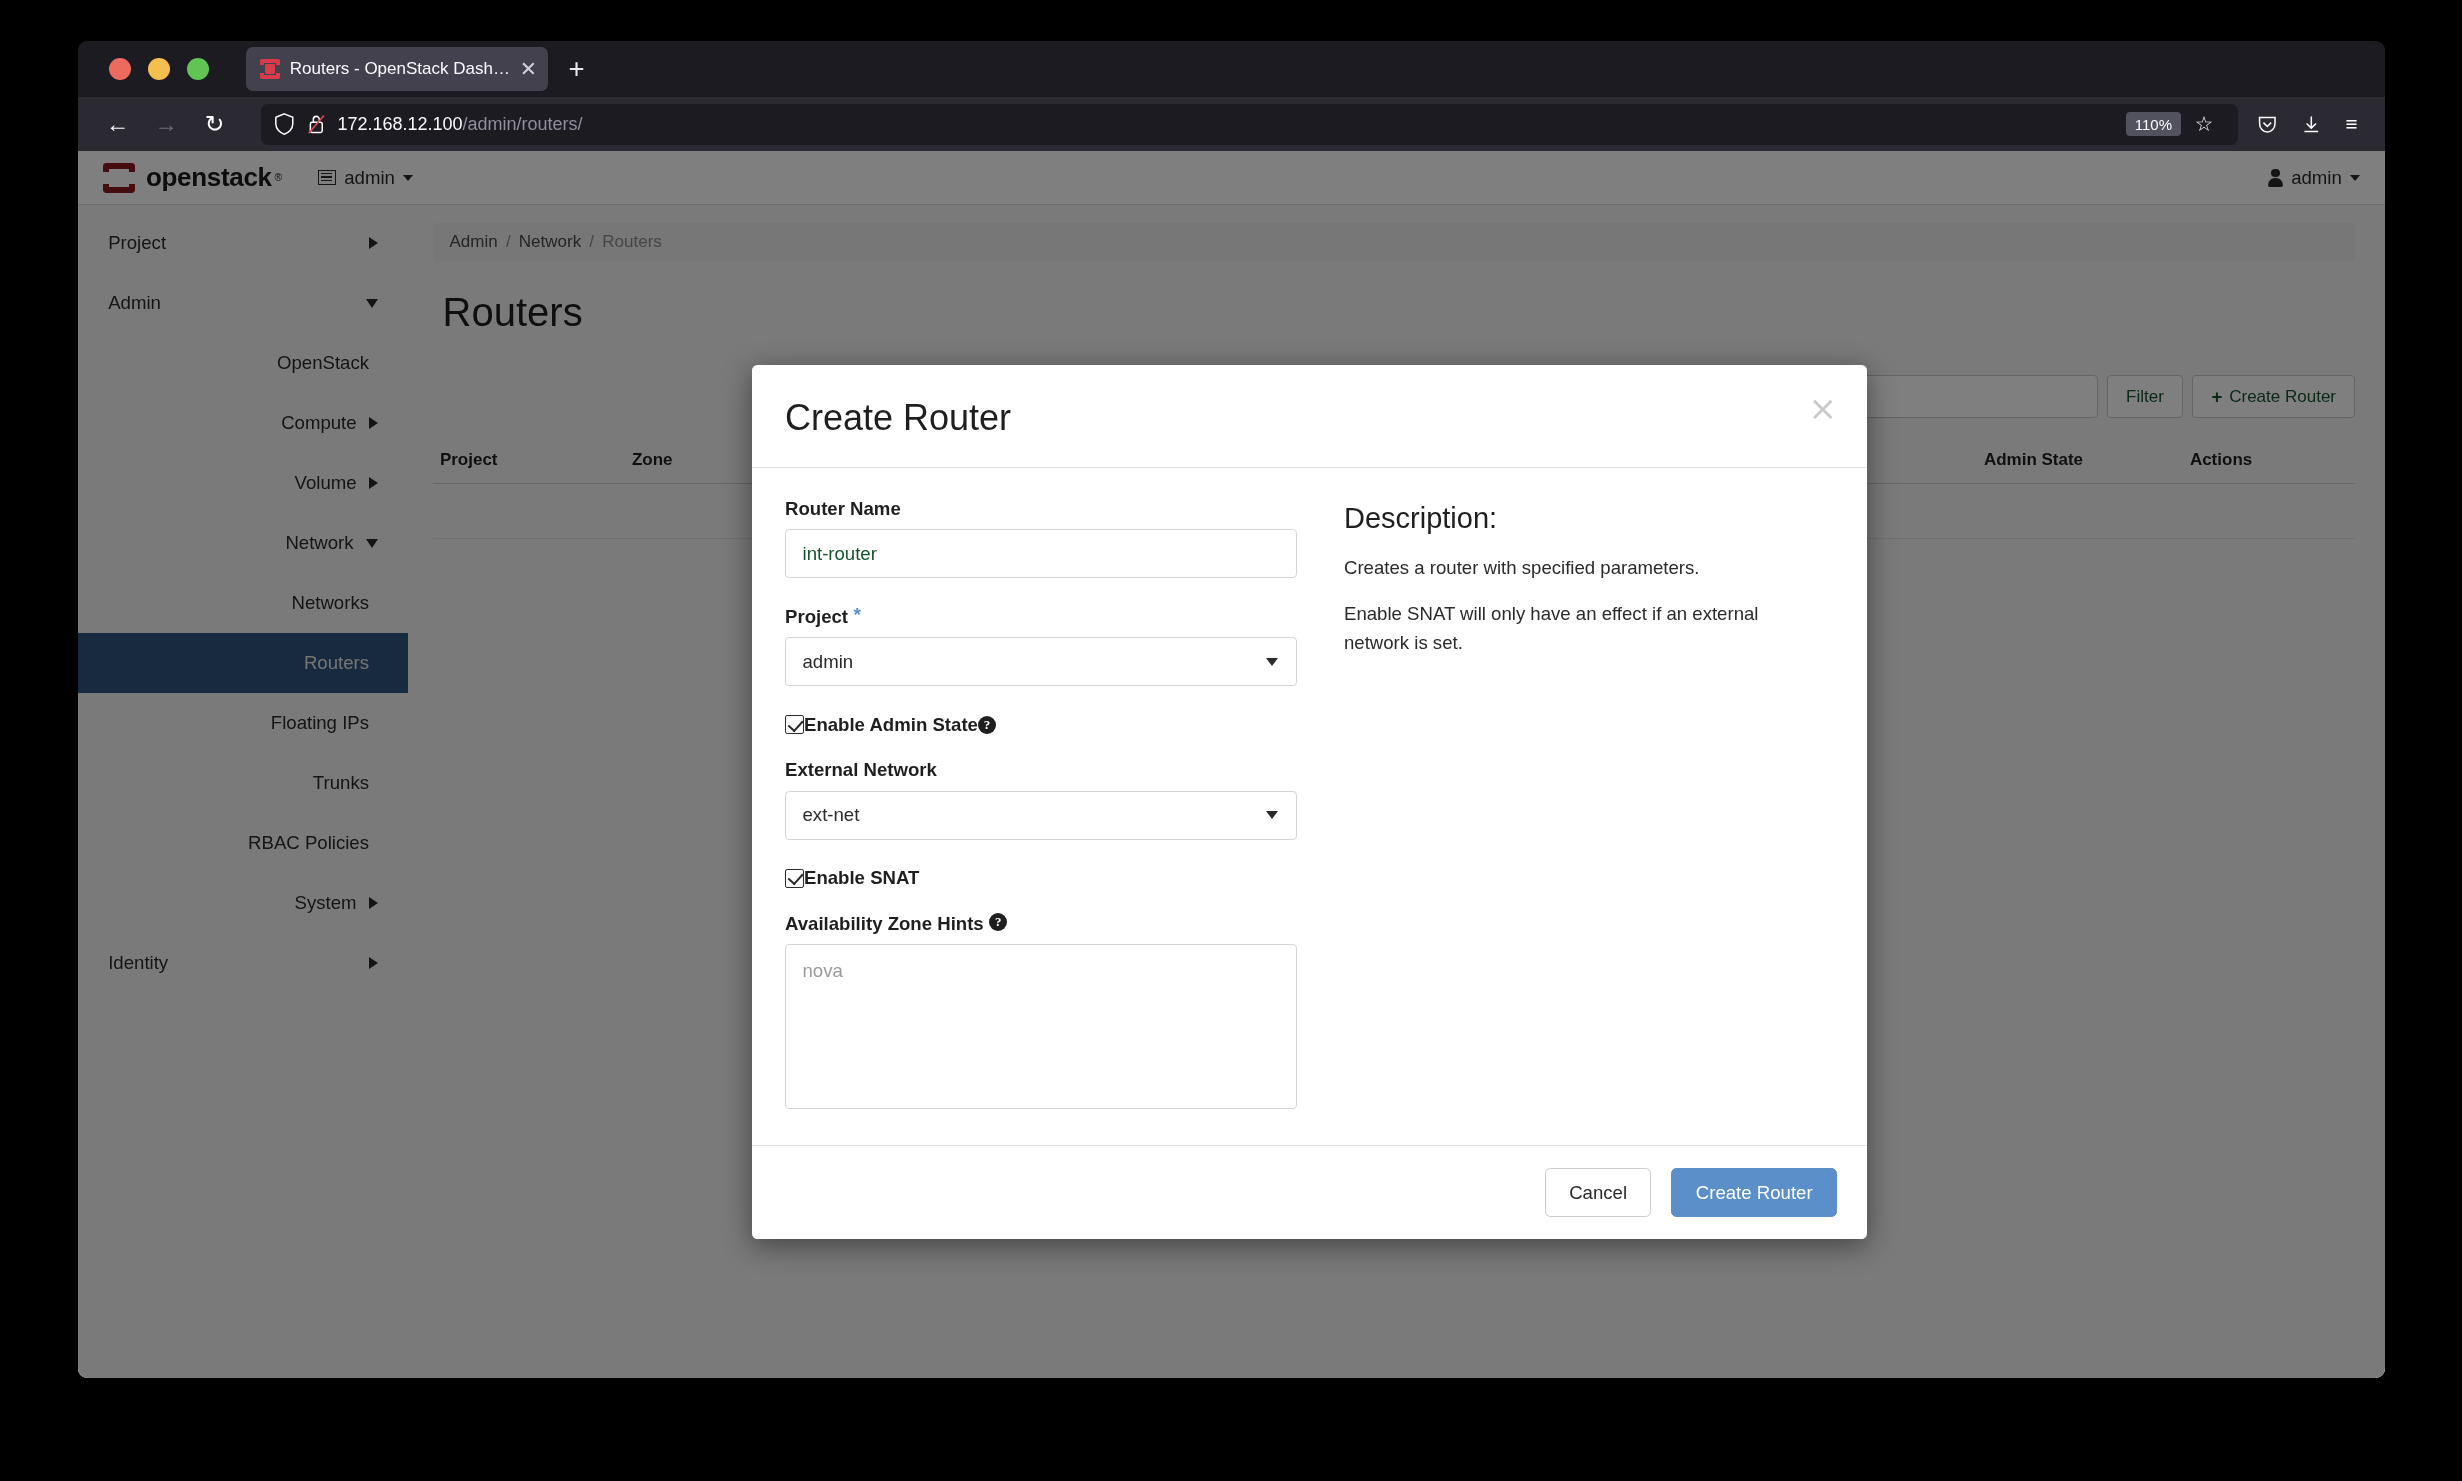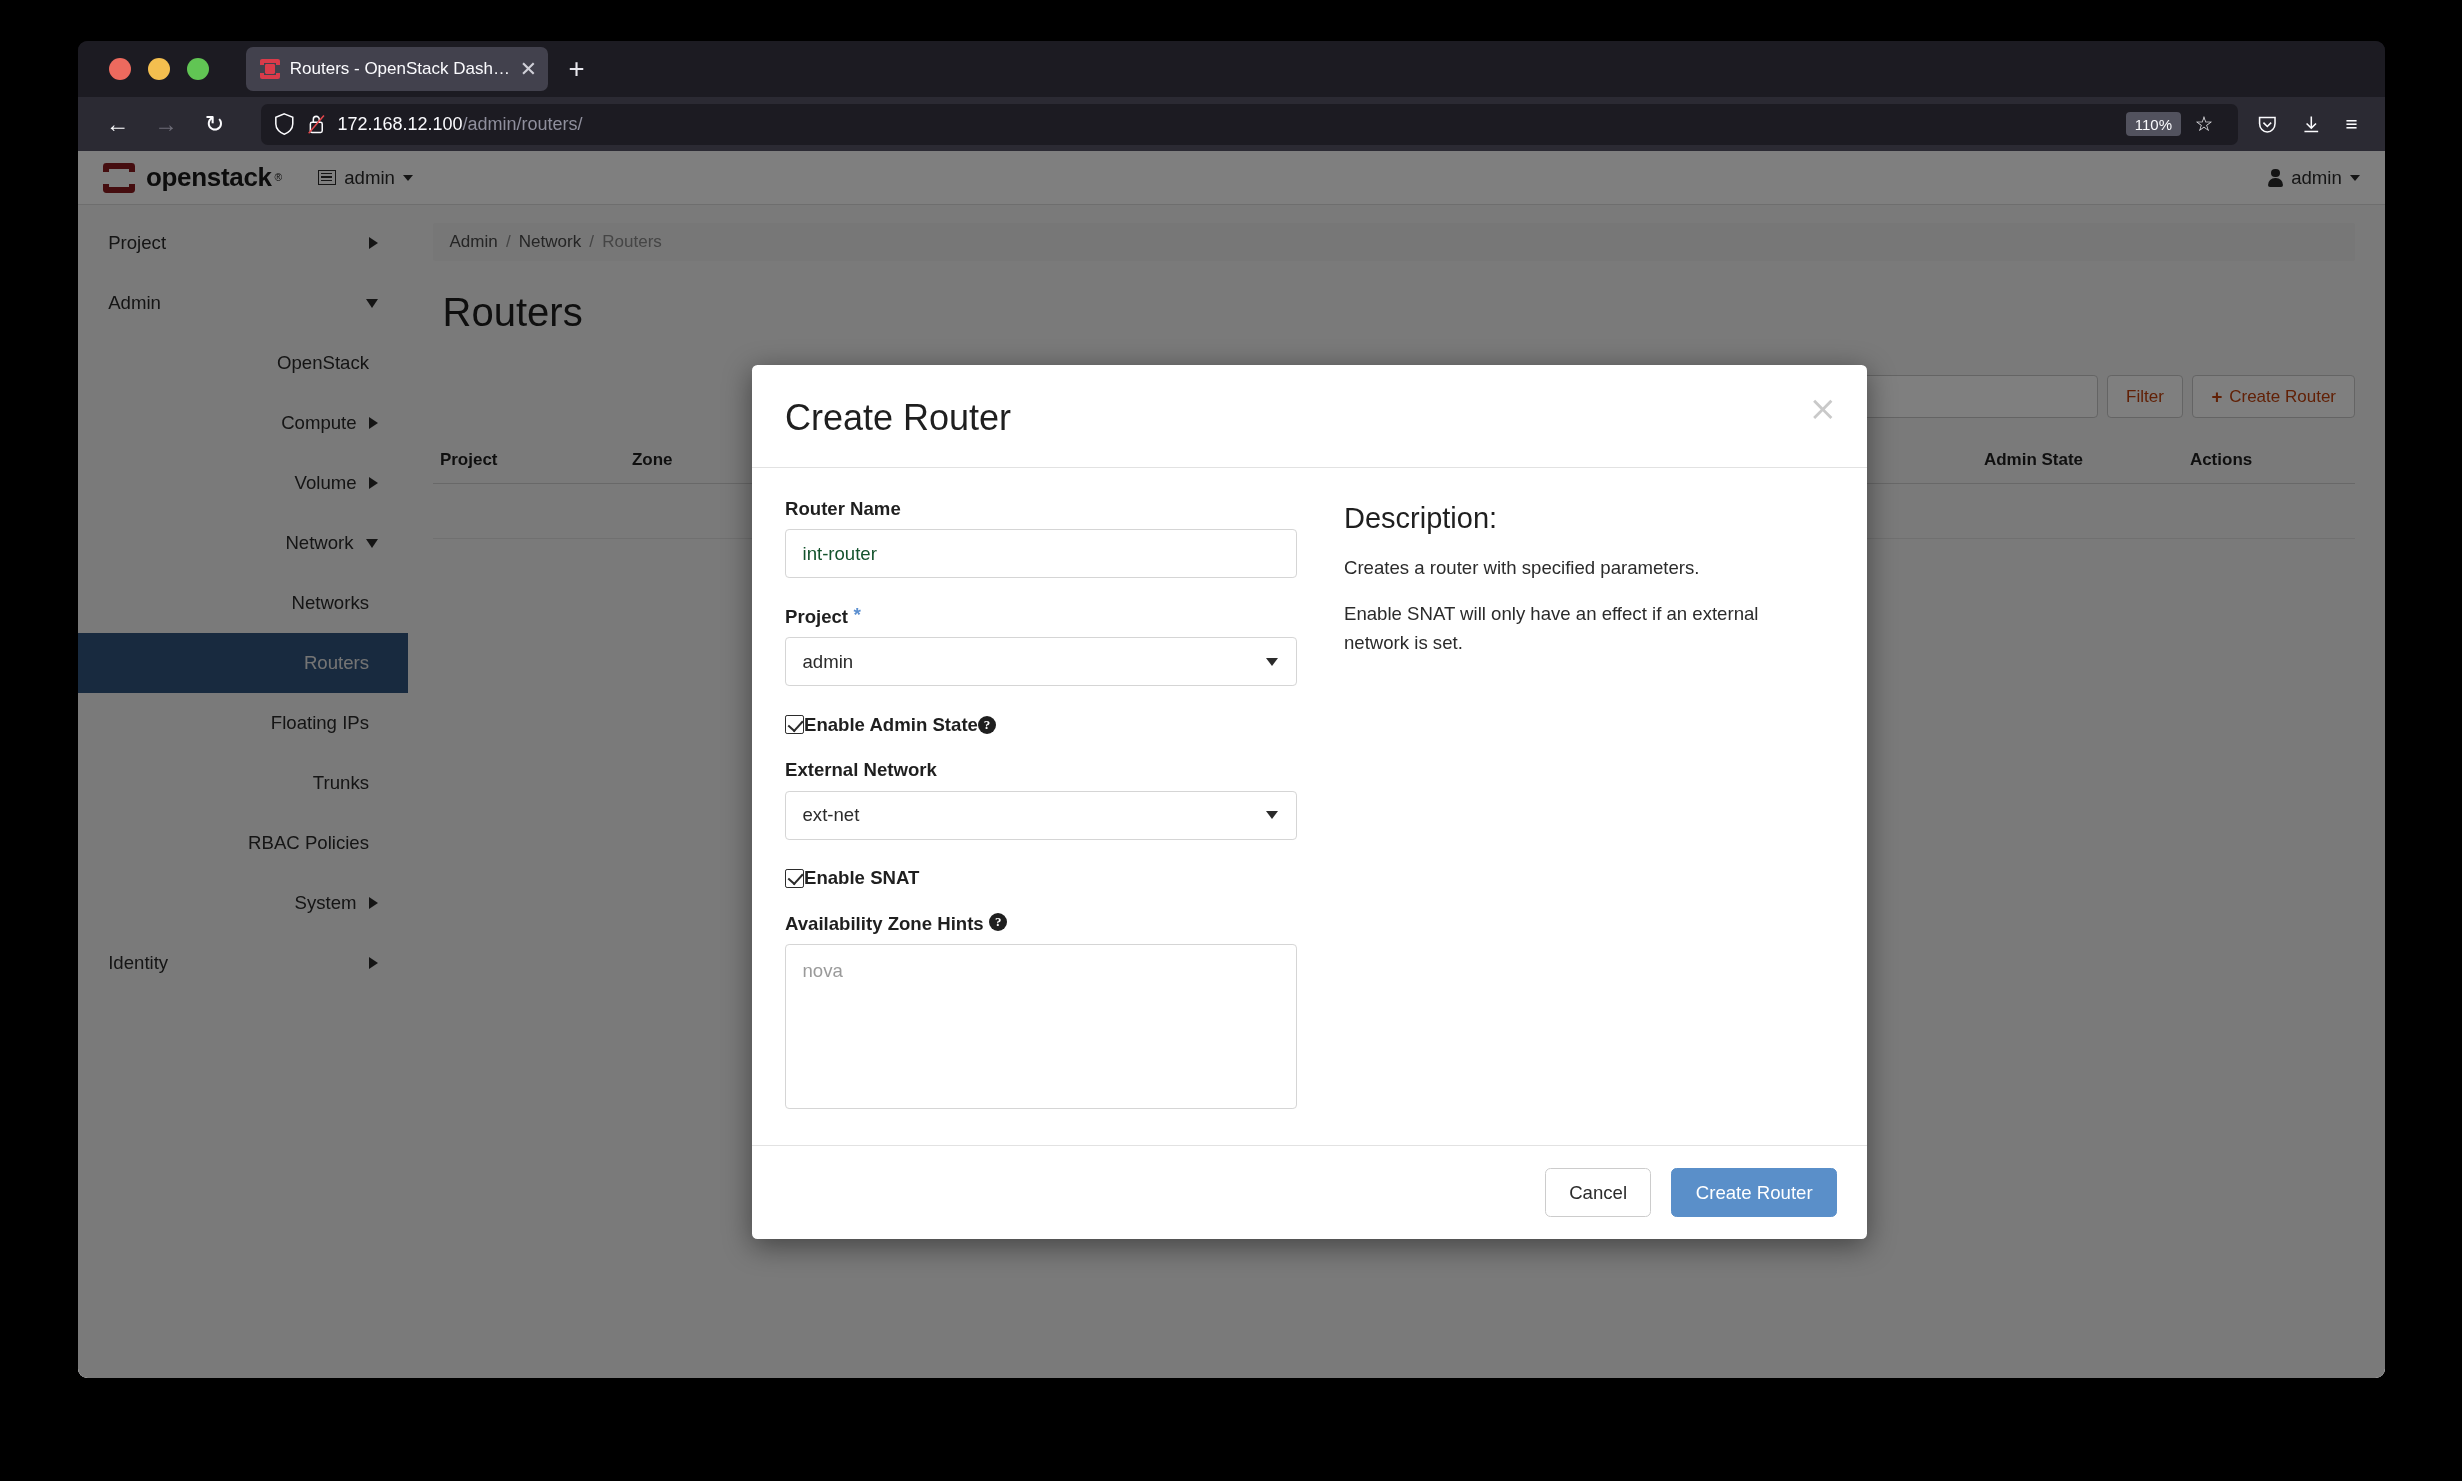--- a/index.html
+++ b/index.html
@@ -257,21 +257,21 @@
   }
   #filter-input {
     width: 392px; height: 43px;
     border: 0.7px solid #c8c8c8; border-radius: 4.1px;
     background: #fff;
   }
   .tb-button {
     height: 43px; padding: 0 18px;
     border: 0.7px solid #c8c8c8; border-radius: 4.1px;
     background: #fff;
-    font-size: 17px; color: #c2410c;
+    font-size: 17px; color: #14532d;
     display: flex; align-items: center; gap: 6.9px;
   }
   .plus-icon { font-weight: bold; font-size: 18.6px; }
 
   #routers-table { width: 100%; margin-top: 18px; }
   #routers-table .thead {
     display: flex; align-items: center;
     height: 48px;
     border-bottom: 1.4px solid #d0d0d0;
     font-size: 17px; font-weight: bold; color: #1f1f1f;

